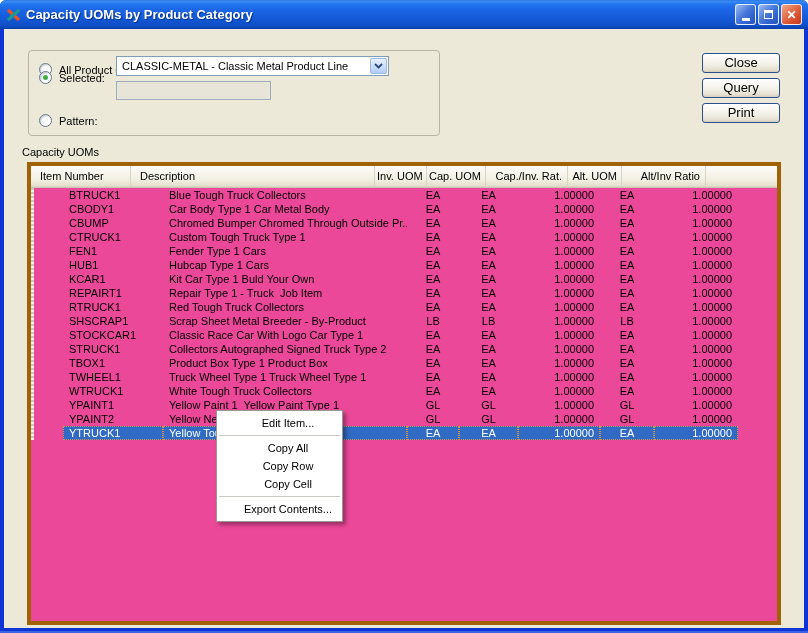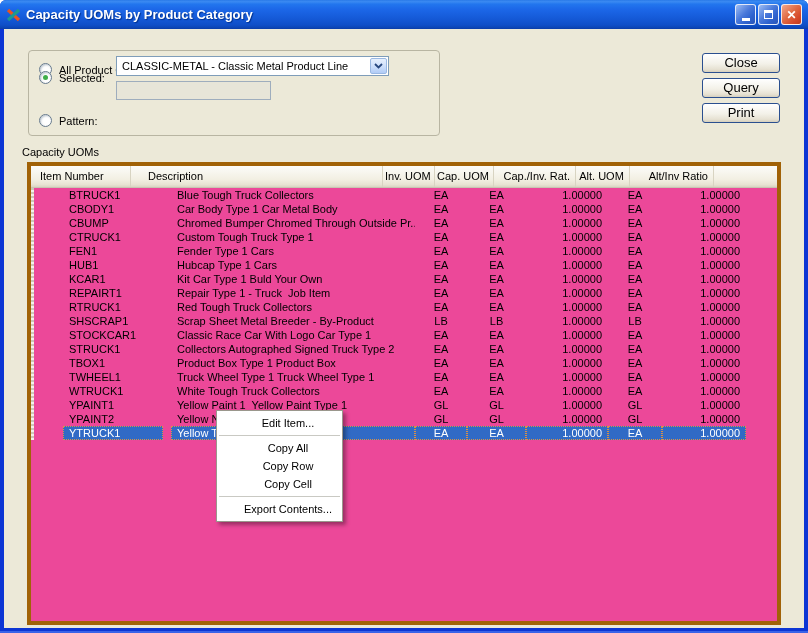--- a/index.html
+++ b/index.html
@@ -97,28 +97,28 @@
   .grid-body::before {
     content:""; position:absolute; left:0; top:0; bottom:0; width:3px;
     background: repeating-linear-gradient(180deg,#ccc8b9 0 2px,#f4f2ea 2px 4px);
   }
   .row { display:flex; height:14px; }
   .cell {
     height:14px; line-height:14px; font-size:11px;
     white-space:pre; overflow:hidden; padding:0 2px 0 6px;
   }
   .c0 { width:100px; }
-  .c1 { width:244px;margin-left:8px; }
+  .c1 { width:244px; }
   .c2 { width:52px;  text-align:center; padding-left:2px; }
   .c3 { width:59px;  text-align:center; padding-left:2px; }
   .c4 { width:82px;  text-align:right; padding-right:6px; }
   .c5 { width:54px;  text-align:center; padding-left:2px; }
   .c6 { width:84px;  text-align:right; padding-right:6px; }
   .cfill { flex:1; }
-  .hcell.c2,.hcell.c3,.hcell.c5 { text-align:center; padding-left:2px; }
+  .hcell.c2,.hcell.c3,.hcell.c5 { text-align:right; padding-left:2px; }
   .hcell.c4,.hcell.c6 { text-align:right; padding-right:5px; }
   .hcell.cfill { border-right:none; }
   .row.selected .cell:not(.cfill) {
     background:#316ac5; color:#fff;
     outline:1px dotted #d89048; outline-offset:-1px;
   }
 
   
   .context-menu {
     position:absolute; left:212px; top:381px; width:127px;

